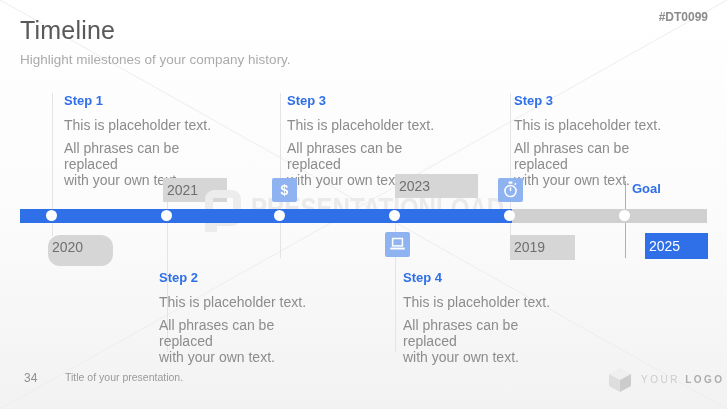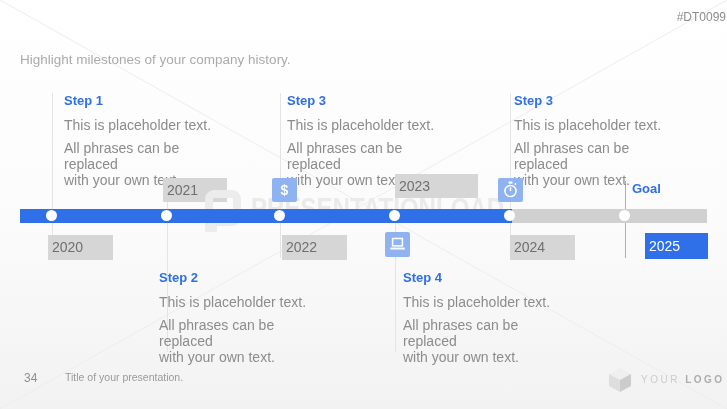--- a/index.html
+++ b/index.html
@@ -7,22 +7,22 @@
   body { font-family:"Liberation Sans", sans-serif; }
   .slide {
     position:relative; width:727px; height:409px; overflow:hidden;
     background:linear-gradient(180deg,#ffffff 0%,#fbfbfb 55%,#f2f2f3 100%);
   }
   .diag { position:absolute; left:0; top:0; z-index:0; }
   .page-title { position:absolute; left:20px; top:16px; font-size:25px; font-weight:400;
     color:var(--title_text,#595959); letter-spacing:0.2px; z-index:1; }
   .subtitle { position:absolute; left:20px; top:52px; font-size:13.5px;
     color:var(--muted,#ababab); z-index:1; }
-  .code { position:absolute; right:1px; top:10px; font-size:12px;
-    color:#8c8c8c; z-index:1; }
+  .code { position:absolute; right:19px; top:10px; font-size:12px;
+    color:#8c8c8c; z-index:1;font-weight:bold; }
 
   .vline { position:absolute; width:1px; background:var(--line,#e4e4e4); z-index:0; }
   .vline.goal { background:var(--goal_line,#8fb3f0); }
 
   .step { position:absolute; width:172px; z-index:1; }
   .step-title { font-size:13px; font-weight:bold; color:var(--accent,#2f6fe8); margin-bottom:9px; }
   .step p { font-size:14px; line-height:16px; color:var(--body_text,#8c8c8c);
     margin-bottom:7px; white-space:pre-line; }
 
   .ybox { position:absolute; height:24px; background:var(--box_gray,#d6d6d6);
@@ -65,20 +65,21 @@
 <body>
 
 <div class="slide">
 
   <svg class="diag" width="727" height="409">
     <line x1="0" y1="0" x2="727" y2="409" stroke="#ededed" stroke-width="1"></line>
     <line x1="727" y1="0" x2="0" y2="409" stroke="#ededed" stroke-width="1"></line>
   </svg>
 
   <div class="code">#DT0099</div>
+  <div class="page-title">Timeline</div>
   <div class="subtitle">Highlight milestones of your company history.</div>
 
   <div class="vline" style="left:52px; top:93px; height:143px;"></div>
   <div class="vline" style="left:167px; top:179px; height:173px;"></div>
   <div class="vline" style="left:280px; top:93px; height:165px;"></div>
   <div class="vline" style="left:395px; top:179px; height:173px;"></div>
   <div class="vline" style="left:510px; top:93px; height:165px;"></div>
   <div class="vline goal" style="left:625px; top:181px; height:77px;"></div>
 
   <div class="step" style="left:64px; top:93px;">
@@ -136,29 +137,28 @@
   <div class="bar">
     <div class="bar-progress"></div>
   </div>
   <span class="dot" style="left:46px;"></span>
   <span class="dot" style="left:161px;"></span>
   <span class="dot" style="left:274px;"></span>
   <span class="dot" style="left:389px;"></span>
   <span class="dot" style="left:504px;"></span>
   <span class="dot" style="left:619px;"></span>
 
-  <div class="ybox" style="left:48px; top:235px; width:65px; height:25px; line-height:25px;">2020</div>
-  <div class="ybox" style="left:282px; top:235px; width:65px; height:25px; line-height:25px;">2022</div>
+  <div class="ybox" style="left:48px; top:235px; width:65px; height:31px; line-height:25px;border-radius:12px;">2020</div>
   <div class="icon-tile" style="left:385px; top:232px; height:25px;">
     <svg width="17" height="15" viewBox="0 0 17 15">
       <rect x="3.6" y="1.5" width="9.8" height="7.4" fill="none" stroke="#ffffff" stroke-width="1.5"></rect>
       <rect x="1.2" y="10.6" width="14.6" height="1.9" fill="#ffffff"></rect>
     </svg>
   </div>
-  <div class="ybox" style="left:510px; top:235px; width:65px; height:25px; line-height:25px;">2024</div>
+  <div class="ybox" style="left:510px; top:235px; width:65px; height:25px; line-height:25px;">2019</div>
   <div class="ybox highlight" style="left:627px; top:233px; width:63px; height:26px; line-height:26px;margin-left:18px;">2025</div>
 
   <div class="footer-page">34</div>
   <div class="footer-text">Title of your presentation.</div>
   <svg class="logo-cube" width="28" height="28" viewBox="0 0 28 28">
     <polygon points="14,2 25,8 14,14 3,8" fill="#efefef"></polygon>
     <polygon points="3,8 14,14 14,26 3,20" fill="#dedede"></polygon>
     <polygon points="25,8 14,14 14,26 25,20" fill="#cccccc"></polygon>
   </svg>
   <div class="logo-text">

